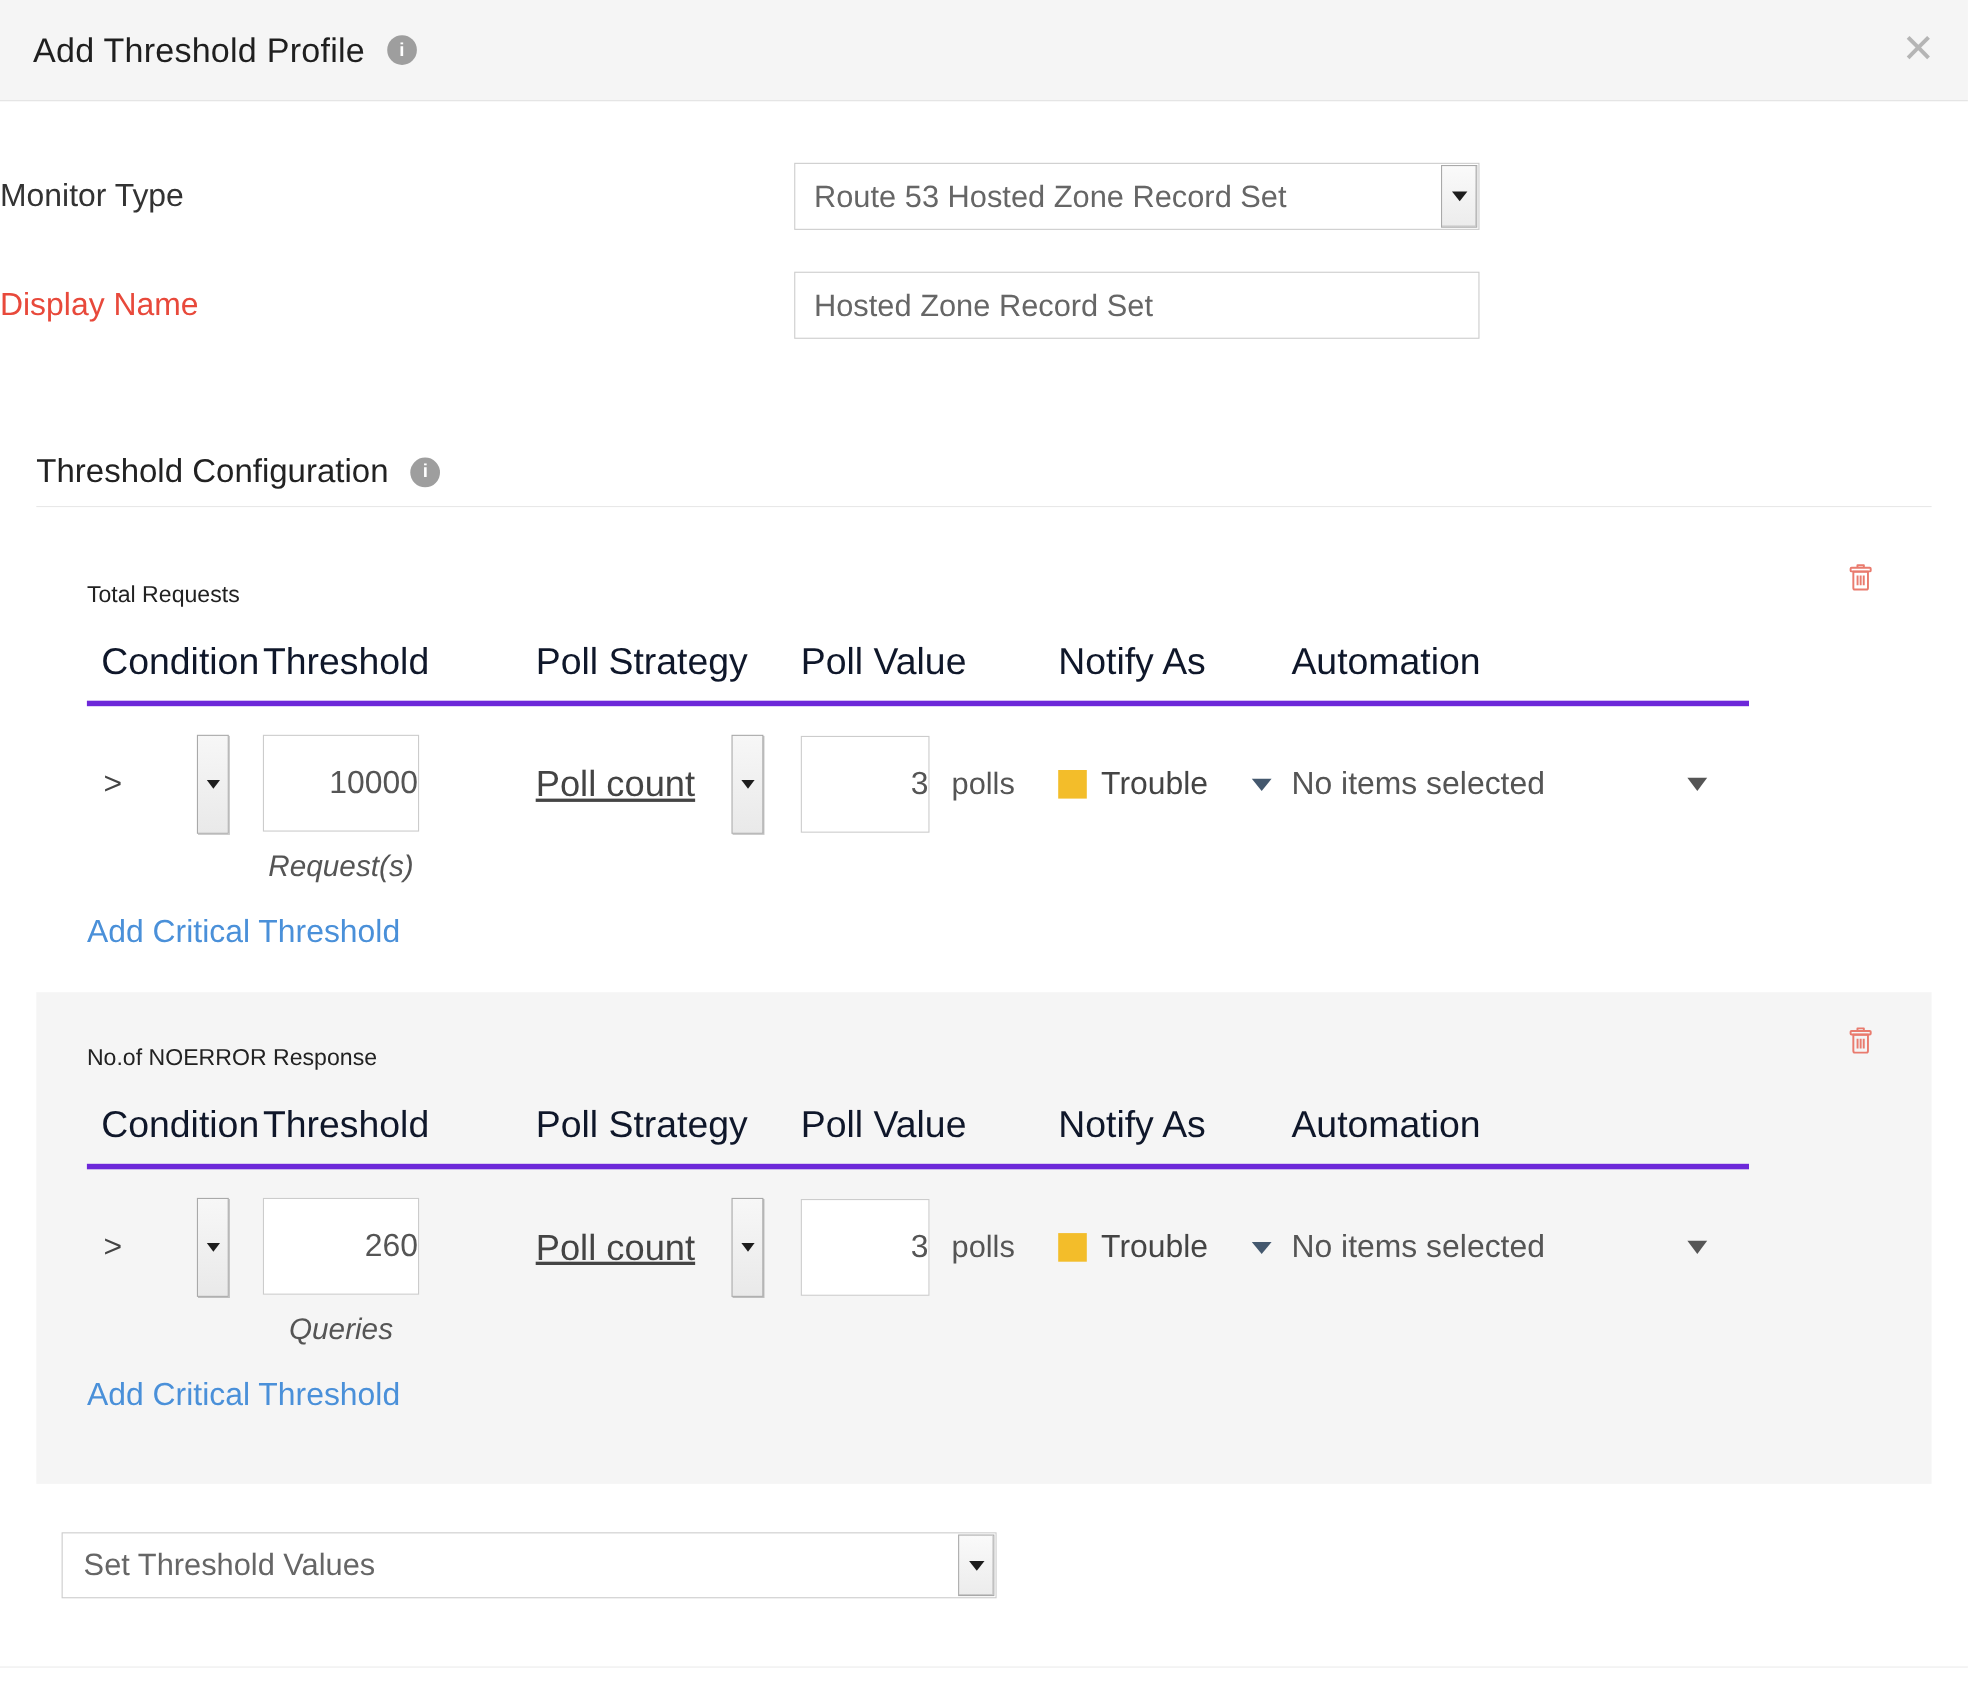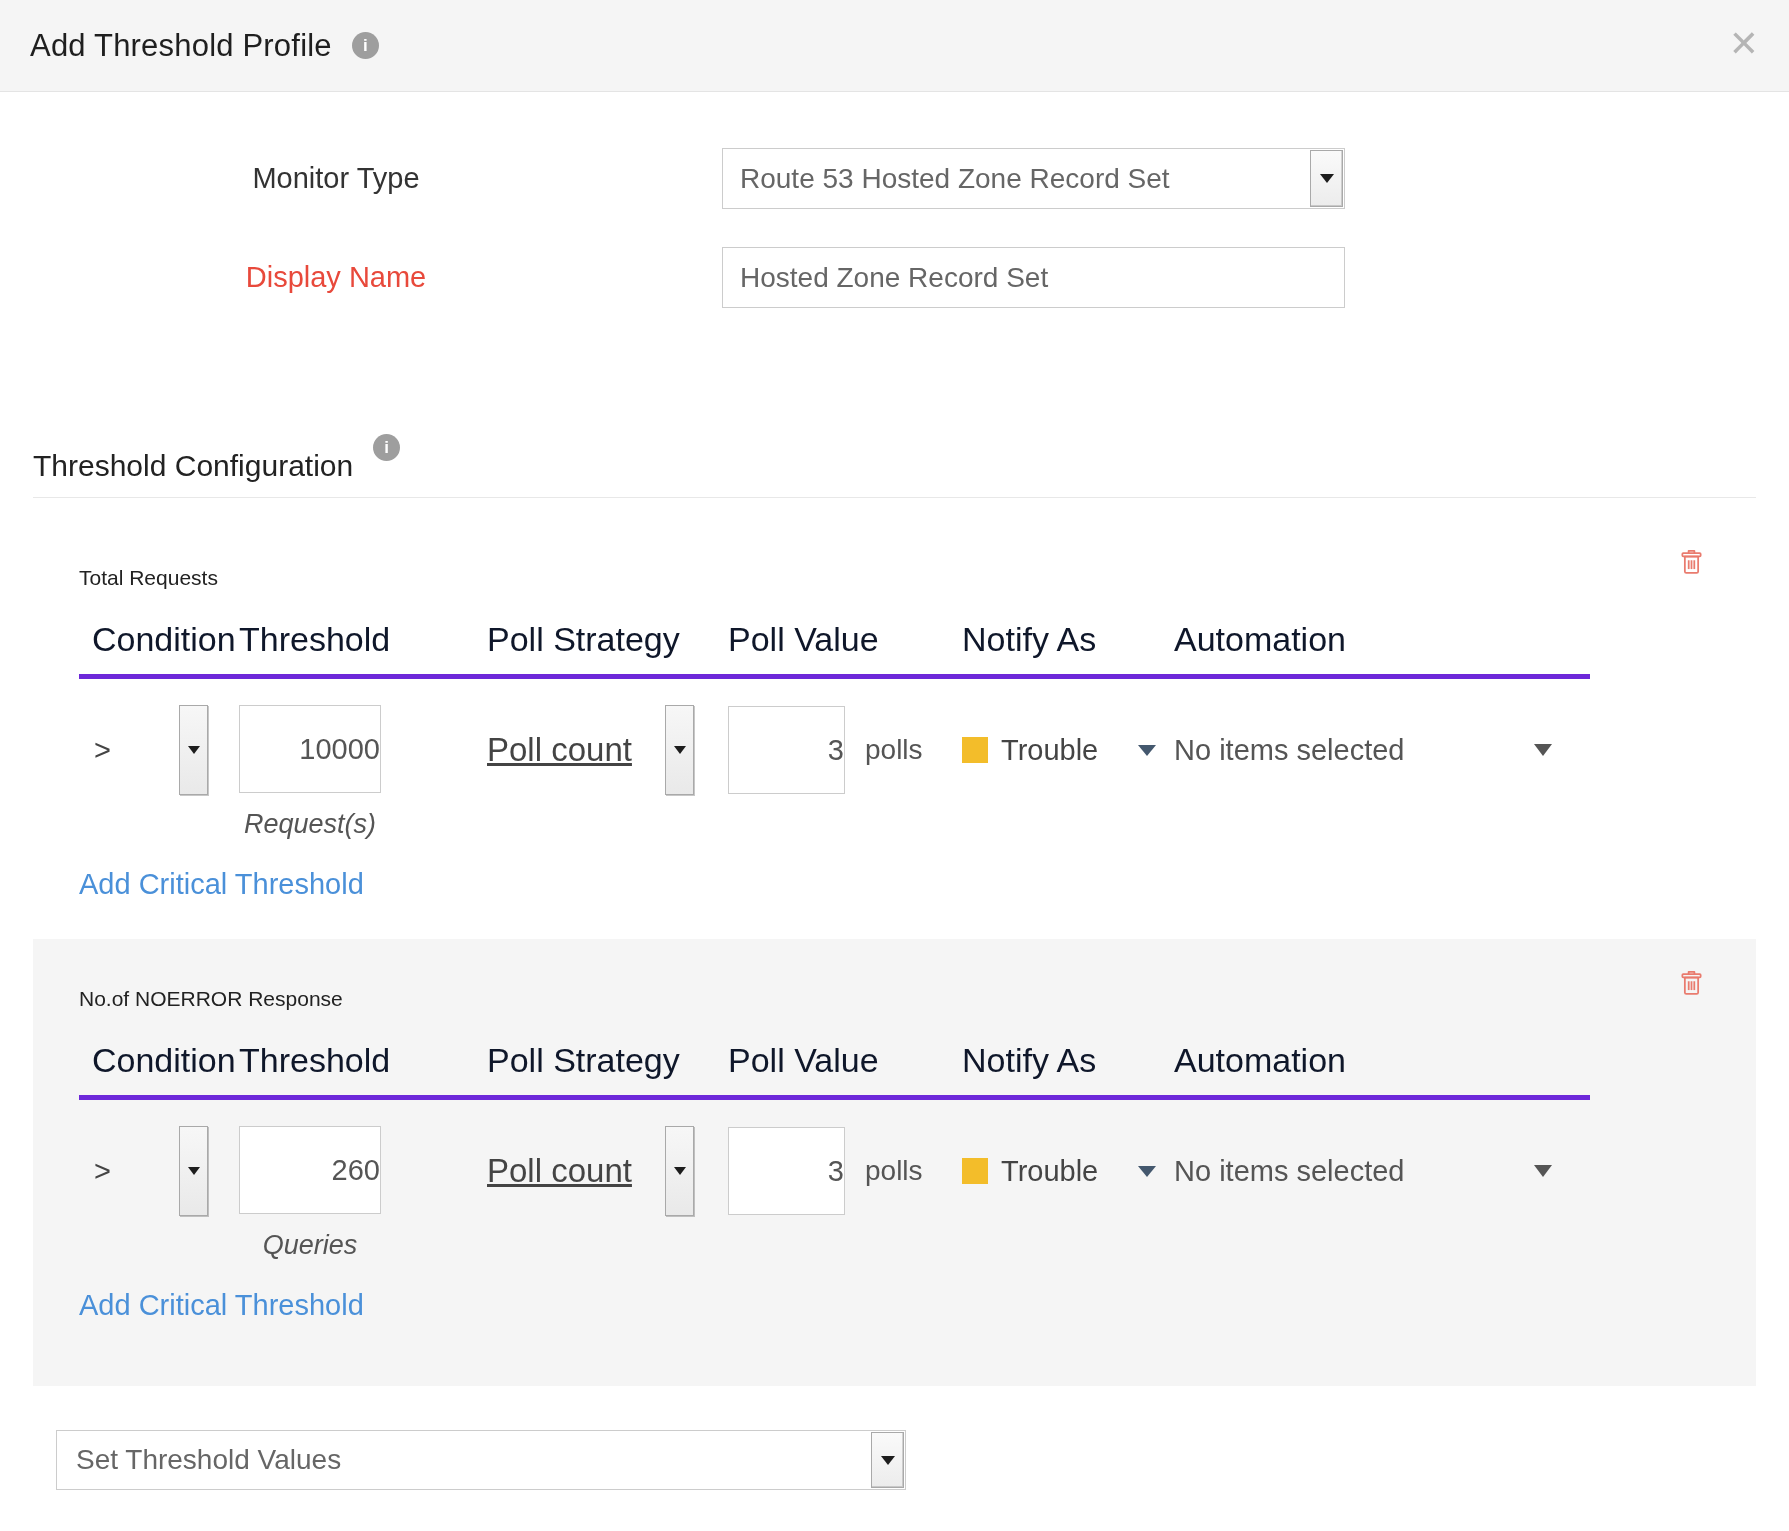--- a/index.html
+++ b/index.html
@@ -15,35 +15,35 @@
   .hdr-title { font-size:31px; color:#1f1f1f; letter-spacing:.2px; }
   .info-ico { width:27px; height:27px; border-radius:50%; background:#9e9e9e; color:#fff;
               font-size:17px; font-weight:bold; display:inline-flex; align-items:center;
               justify-content:center; margin-left:20px; flex:0 0 auto; }
   .close-x { position:absolute; right:30px; top:26px; font-size:36px; color:#b5b5b5;
              line-height:1; cursor:pointer; }
   
   .form-row { display:flex; align-items:center; }
   .form-row.first { margin-top:56px; }
   .form-row.second { margin-top:38px; }
-  .form-label { width:660px; text-align:center; font-size:29px; color:#333; flex:0 0 auto;padding-left:12px; }
+  .form-label { width:660px; text-align:left; font-size:29px; color:#333; flex:0 0 auto; }
   .form-label.req { color:#e8493b; }
   .box { margin-left:62px; width:623px; height:61px; border:1px solid #ccc; background:#fff;
          display:flex; align-items:center; overflow:hidden; }
   .box-text { flex:1; padding-left:17px; font-size:28px; color:#666; white-space:nowrap; }
   .box-input { flex:1; height:100%; border:0; outline:none; padding-left:17px;
                font-size:28px; color:#666; font-family:inherit; background:transparent; }
   .dd-btn { width:33px; align-self:stretch; margin:1px; background:linear-gradient(180deg,#fafafa,#ececec);
             border:1px solid #a9a9a9; box-shadow:inset -1px -1px 0 rgba(0,0,0,.15);
             display:flex; align-items:center; justify-content:center; flex:0 0 auto; cursor:pointer; }
   .tri-dn { width:0; height:0; border-left:7px solid transparent; border-right:7px solid transparent;
             border-top:9px solid #1d1d1d; }
   
   .section-title-row { margin:104px 0 0 33px; display:flex; align-items:center; }
-  .section-title { font-size:30px; color:#222;margin-top:37px; }
+  .section-title { font-size:30px; color:#222; }
   .section-divider { margin:14px 33px 0; border-top:1px solid #e8e8e8; }
   
   .metric { margin:20px 33px 0; padding:32px 0 26px; position:relative; }
   .metric.alt { background:#f5f5f5; margin-top:6px; padding-bottom:58px; }
   .trash-btn { position:absolute; top:30px; right:52px; cursor:pointer; line-height:0; }
   .m-title { font-size:21px; color:#222; padding-left:46px; margin-top:16px; }
   .thr-table { margin:30px 0 0 46px; width:1511px; }
   .grid6 { display:grid; grid-template-columns:160px 248px 241px 234px 212px 1fr; }
   .thr-head { font-size:34px; color:#0f172a; padding-bottom:15px; border-bottom:5px solid #6d28d9; }
   .thr-head .h-cond { padding-left:13px; }

